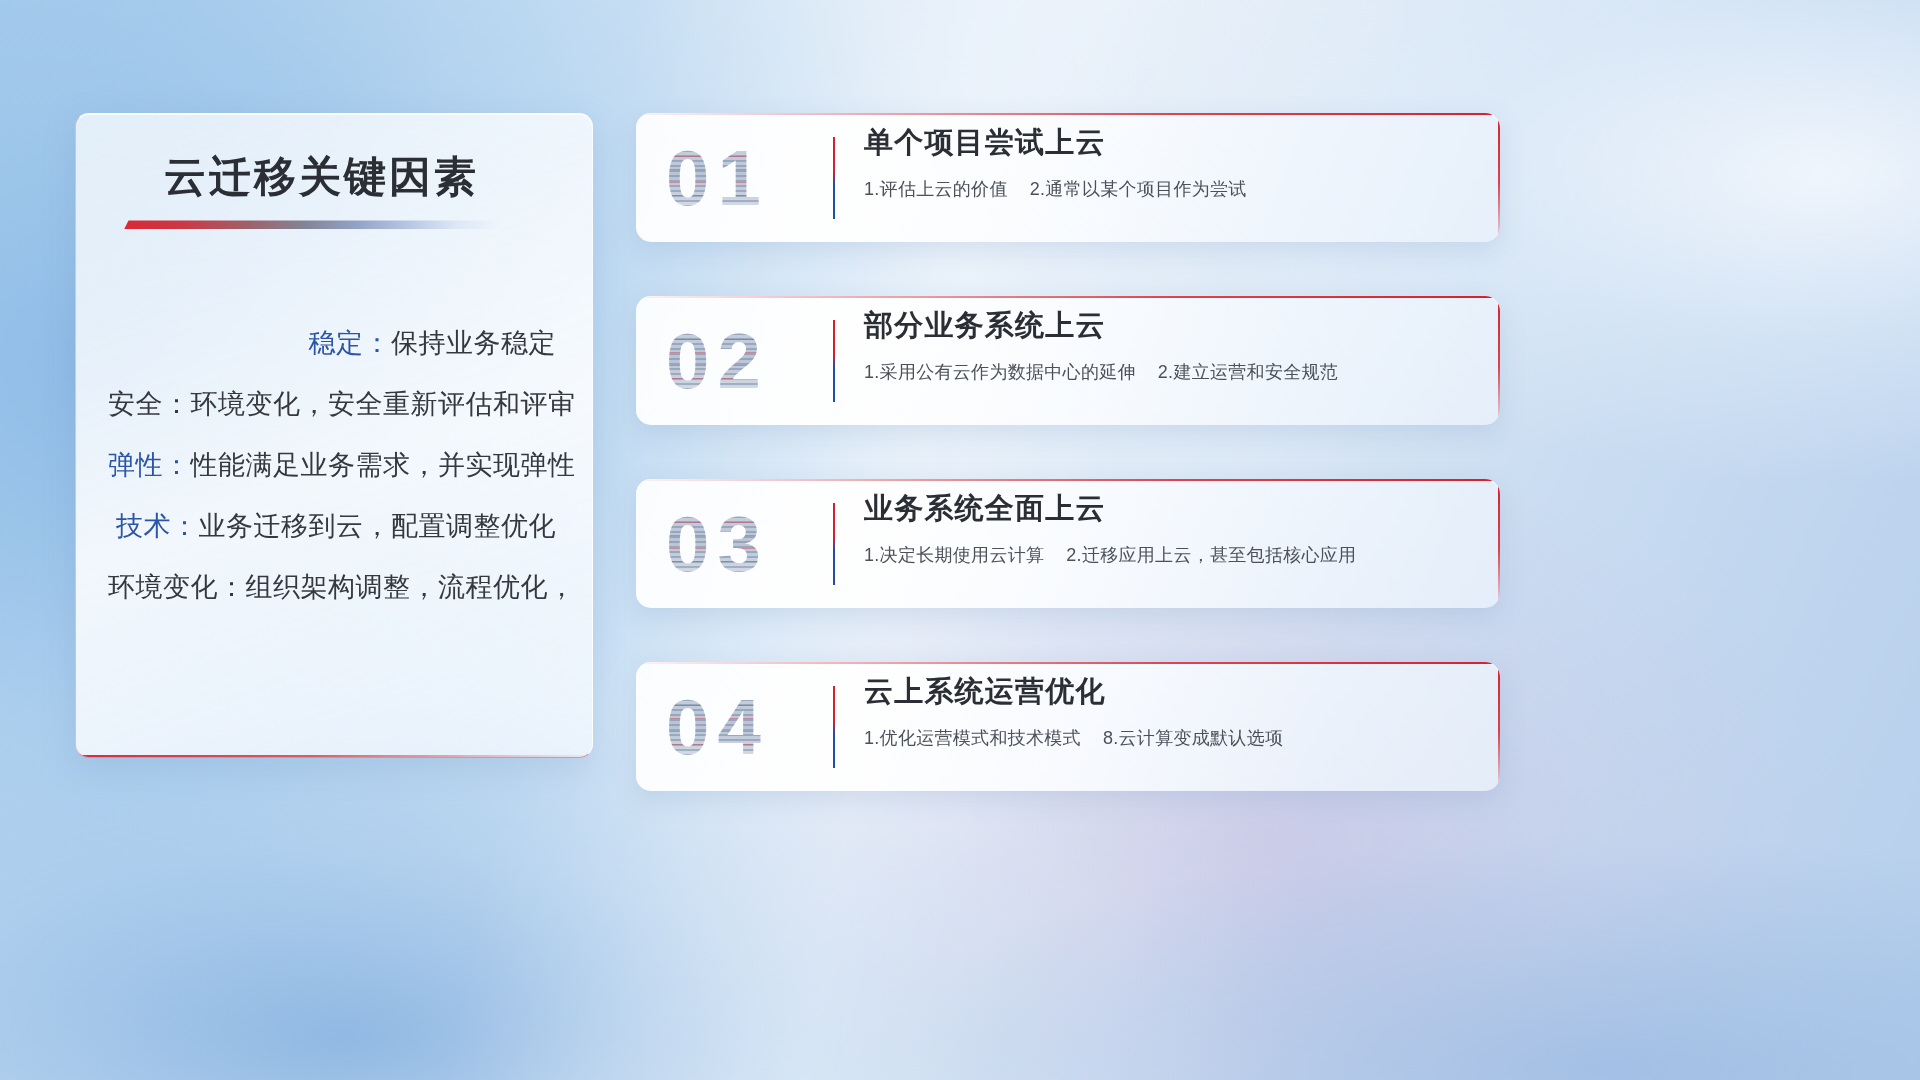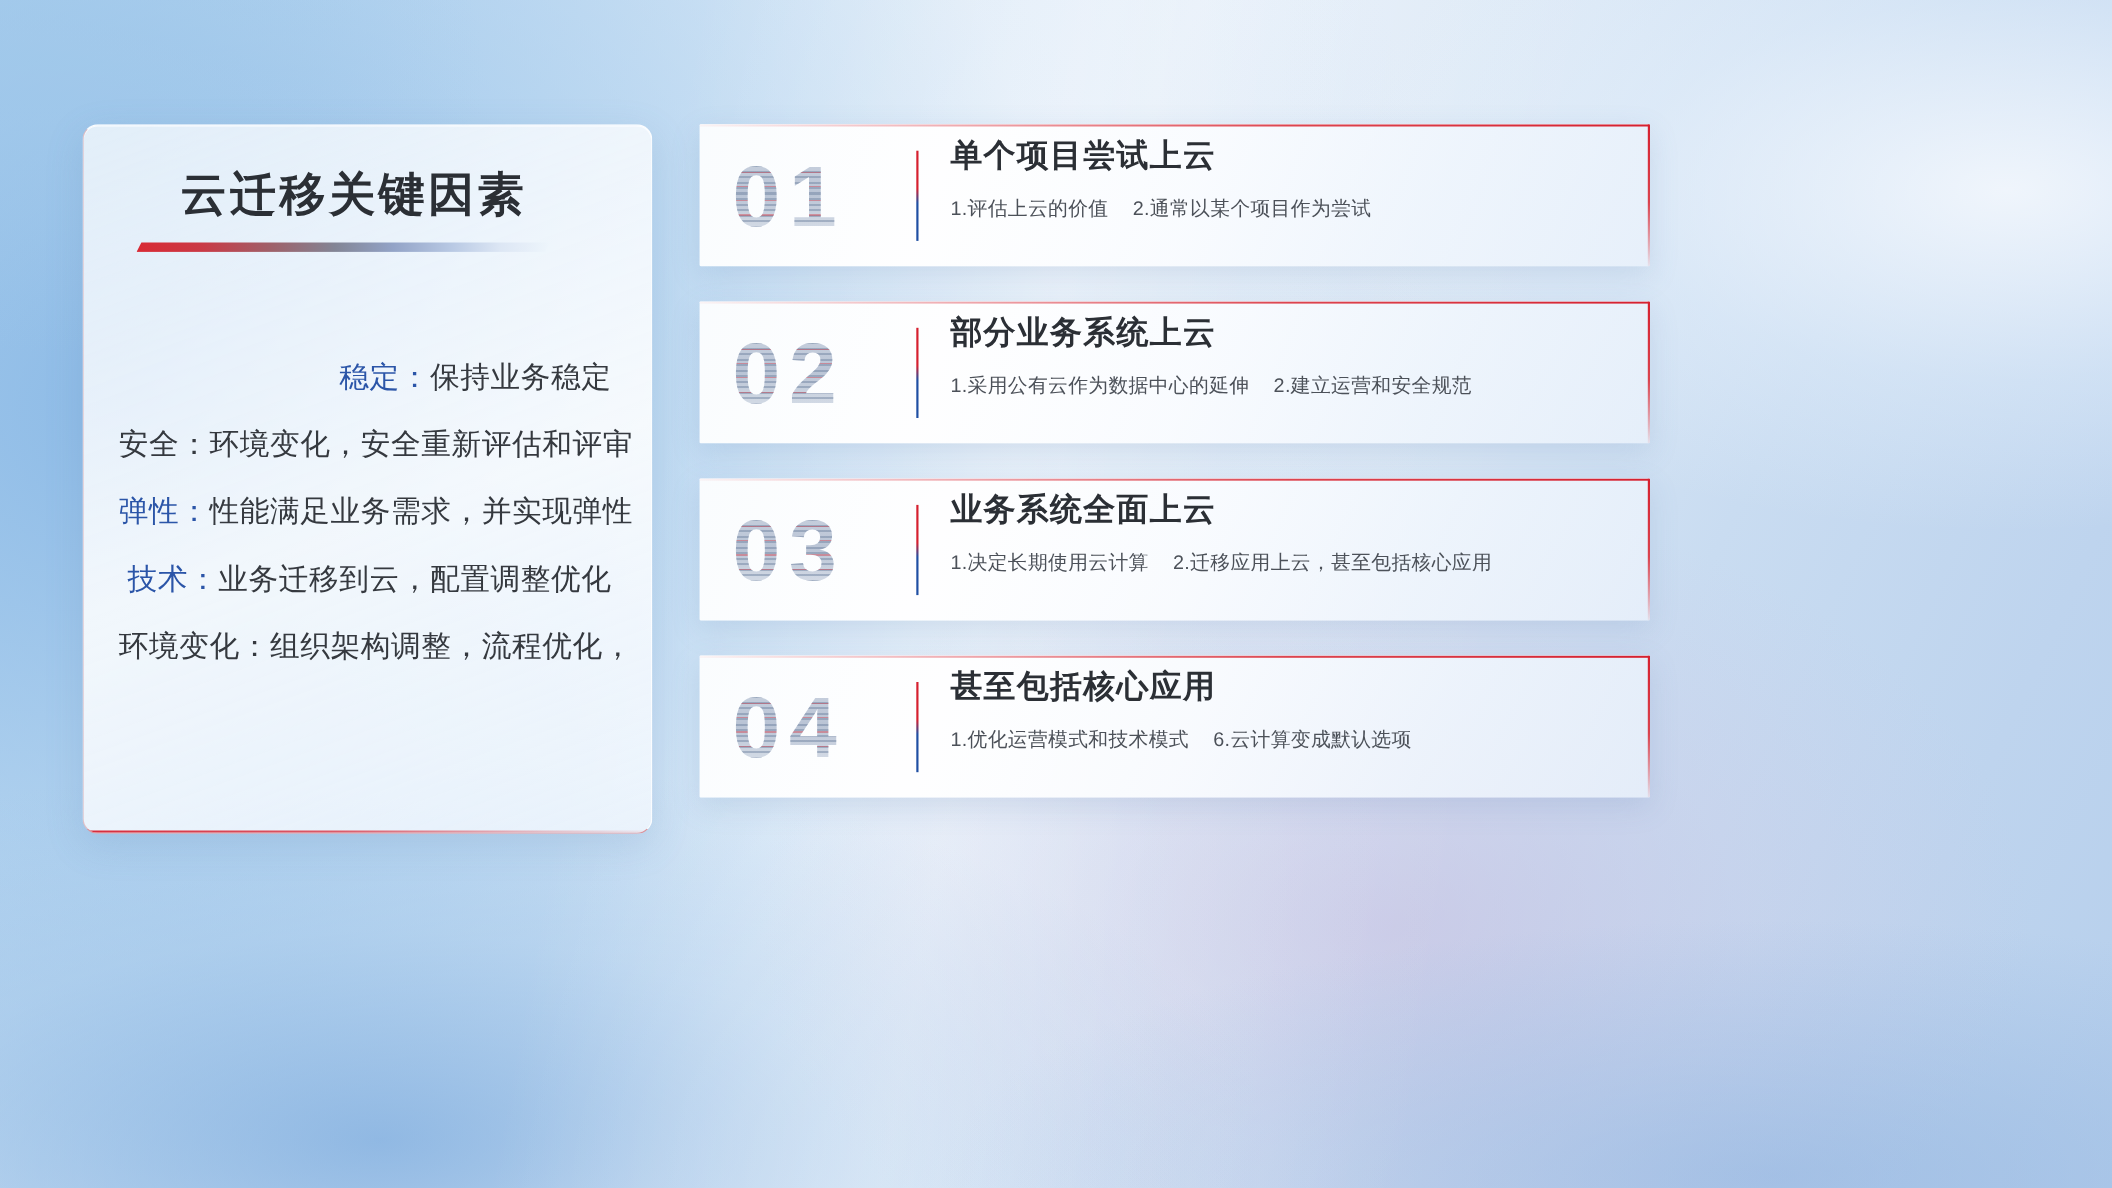--- a/index.html
+++ b/index.html
@@ -159,22 +159,22 @@
   #cards {
     position: absolute;
     left: 636px;
     top: 113px;
     width: 864px;
   }
 
   .card {
     position: relative;
     height: 129px;
-    margin-bottom: 32px;
-    border-radius: 1px;
+    margin-bottom: 54px;
+    border-radius: 15px;
     background: linear-gradient(112deg,
       rgba(253,254,255,0.94) 0%,
       rgba(255,255,255,0.97) 26%,
       rgba(250,252,255,0.93) 52%,
       rgba(240,246,253,0.88) 76%,
       rgba(233,241,251,0.84) 100%);
     box-shadow:
       0 8px 26px rgba(92,128,176,0.17),
       0 1px 0 rgba(255,255,255,0.9) inset;
     overflow: hidden;
@@ -356,21 +356,21 @@
           <span>1.决定长期使用云计算</span><span class="gap"></span><span>2.迁移应用上云，甚至包括核心应用</span>
         </div>
       </div>
     </article>
 
     <article class="card">
       <div class="card-num">04</div>
       <div class="card-num-glow">04</div>
       <div class="card-divider"></div>
       <div class="card-body">
-        <div class="card-title">甚至包括核心应用</div>
+        <div class="card-title">云上系统运营优化</div>
         <div class="card-sub">
-          <span>1.优化运营模式和技术模式</span><span class="gap"></span><span>6.云计算变成默认选项</span>
+          <span>1.优化运营模式和技术模式</span><span class="gap"></span><span>8.云计算变成默认选项</span>
         </div>
       </div>
     </article>
 
   </section>
 </div>
 
 </body></html>

